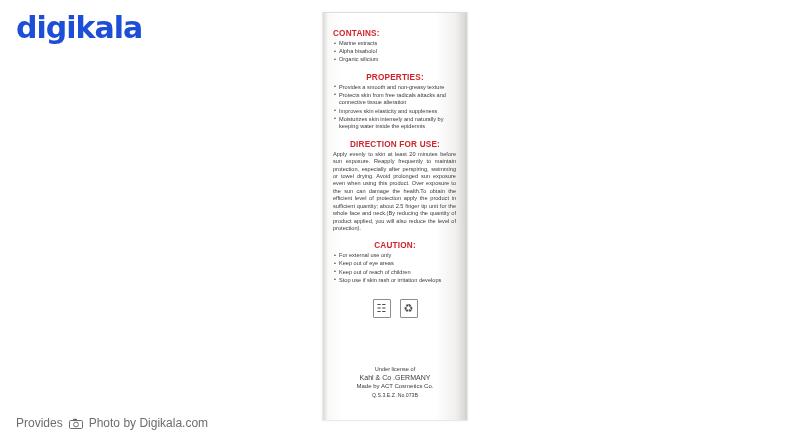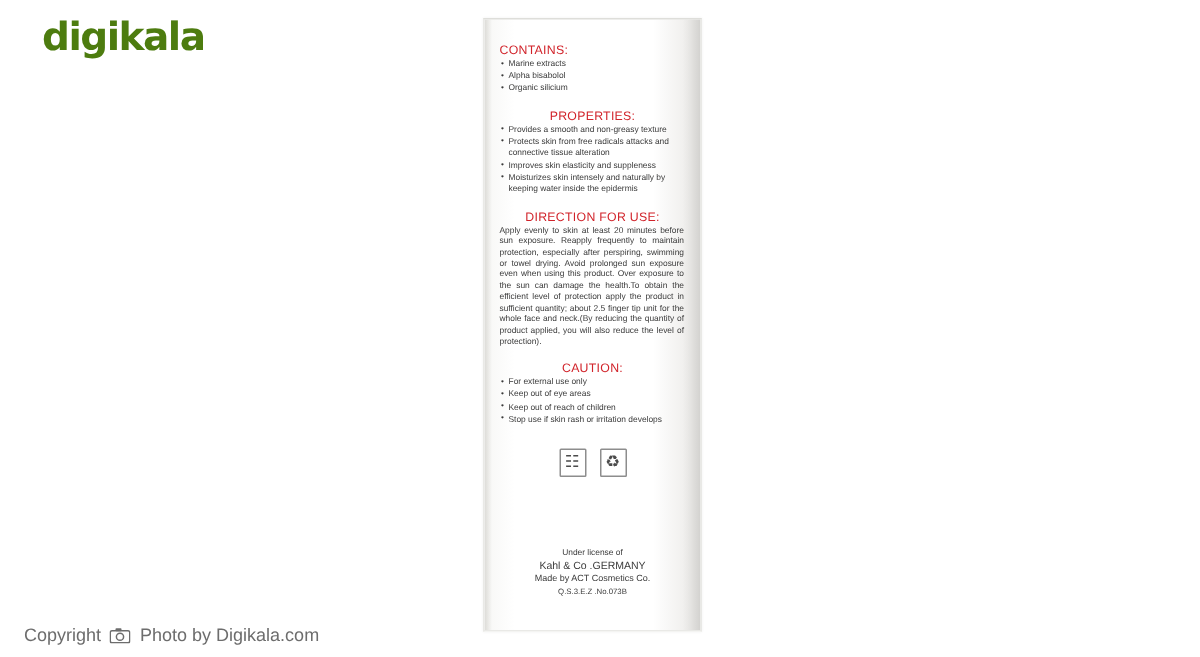--- a/index.html
+++ b/index.html
@@ -11,26 +11,26 @@
     height: 438px;
     background: #ffffff;
     font-family: "Liberation Sans", sans-serif;
     overflow: hidden;
     position: relative;
   }
 
   
   .brand-logo {
     position: absolute;
-    left: 28px;
+    left: 16px;
     top: 10px;
-    font-size: 26px;
+    font-size: 30px;
     font-weight: bold;
     letter-spacing: -1px;
-    color: #4d7c0f;
+    color: #1d4ed8;
     font-family: "DejaVu Sans", sans-serif;
     user-select: none;
   }
 
   .copyright-bar {
     position: absolute;
     left: 0;
     bottom: 8px;
     width: 100%;
     display: flex;
@@ -68,21 +68,21 @@
     content: "";
     position: absolute;
     left: 0; top: 0; bottom: 0;
     width: 5px;
     background: linear-gradient(to right, #dcdbd7, rgba(255,255,255,0));
   }
 
   .sec-head {
     color: #d1232a;
     font-size: 8.2px;
-    font-weight: normal;
+    font-weight: bold;
     letter-spacing: 0.2px;
     margin: 0 0 2px 0;
     font-family: "Liberation Sans", sans-serif;
   }
   .sec-head.spaced {
     margin-top: 9px;
     text-align: center;
   }
   .bullets {
     margin: 0 0 0 1px;
@@ -225,21 +225,21 @@
     <div class="l1">Under license of</div>
     <div class="l2">Kahl &amp; Co .GERMANY</div>
     <div class="l3">Made by ACT Cosmetics Co.</div>
     <div class="l4">Q.S.3.E.Z     .No.073B</div>
   </div>
 
   <div class="edge-right"></div>
 </div>
 
 <div class="copyright-bar">
-  <span>Copyright</span>
+  <span>Provides</span>
   <span class="cam">
     <svg width="14" height="11" viewBox="0 0 14 11" aria-hidden="true">
       <rect x="0.5" y="2.5" width="13" height="8" rx="1.2" fill="none" stroke="#6d6d6d" stroke-width="1"></rect>
       <rect x="4" y="0.8" width="4" height="2" rx="0.6" fill="#6d6d6d"></rect>
       <circle cx="7" cy="6.5" r="2.4" fill="none" stroke="#6d6d6d" stroke-width="1"></circle>
     </svg>
   </span>
   <span>Photo by Digikala.com</span>
 </div>
 

